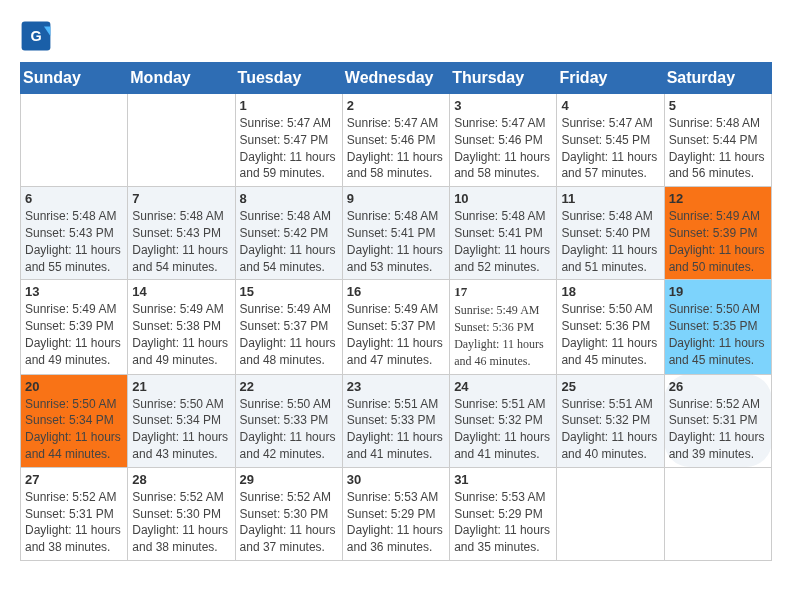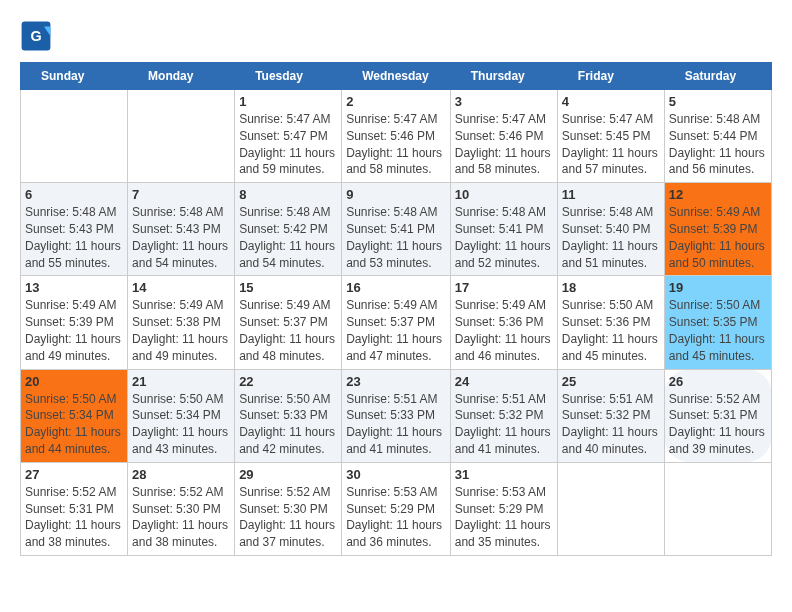--- a/index.html
+++ b/index.html
@@ -45,23 +45,23 @@
       color: #555;
     }
     table {
       width: 100%;
       border-collapse: collapse;
       font-size: 11px;
     }
     th {
       background-color: #2e6db4;
       color: #fff;
-      padding: 6px 20px;
+      padding: 6px 2px;
       text-align: left;
-      font-size: 12px;
+      font-size: 16px;
       border: 1px solid #2e6db4;
     }
     td {
       border: 1px solid #ccc;
       vertical-align: top;
       padding: 4px;
       height: 90px;
       width: 106px;
     }
     tr:nth-child(even) td {
@@ -218,21 +218,21 @@
           <div class="day-info" style="white-space: pre-line;">Sunrise: 5:49 AM
 Sunset: 5:37 PM
 Daylight: 11 hours and 48 minutes.</div>
         </td>
         <td style="background-color: rgb(255, 255, 255);">
           <span class="day-number">16</span>
           <div class="day-info" style="white-space: pre-line;">Sunrise: 5:49 AM
 Sunset: 5:37 PM
 Daylight: 11 hours and 47 minutes.</div>
         </td>
-        <td style="background-color: rgb(255, 255, 255);">
+        <td style="background-color: rgb(255, 255, 255); font-family: Liberation Serif, serif;">
           <span class="day-number">17</span>
           <div class="day-info" style="white-space: pre-line;">Sunrise: 5:49 AM
 Sunset: 5:36 PM
 Daylight: 11 hours and 46 minutes.</div>
         </td>
         <td style="background-color: rgb(255, 255, 255); margin-left: 15px;">
           <span class="day-number">18</span>
           <div class="day-info" style="white-space: pre-line;">Sunrise: 5:50 AM
 Sunset: 5:36 PM
 Daylight: 11 hours and 45 minutes.</div>

